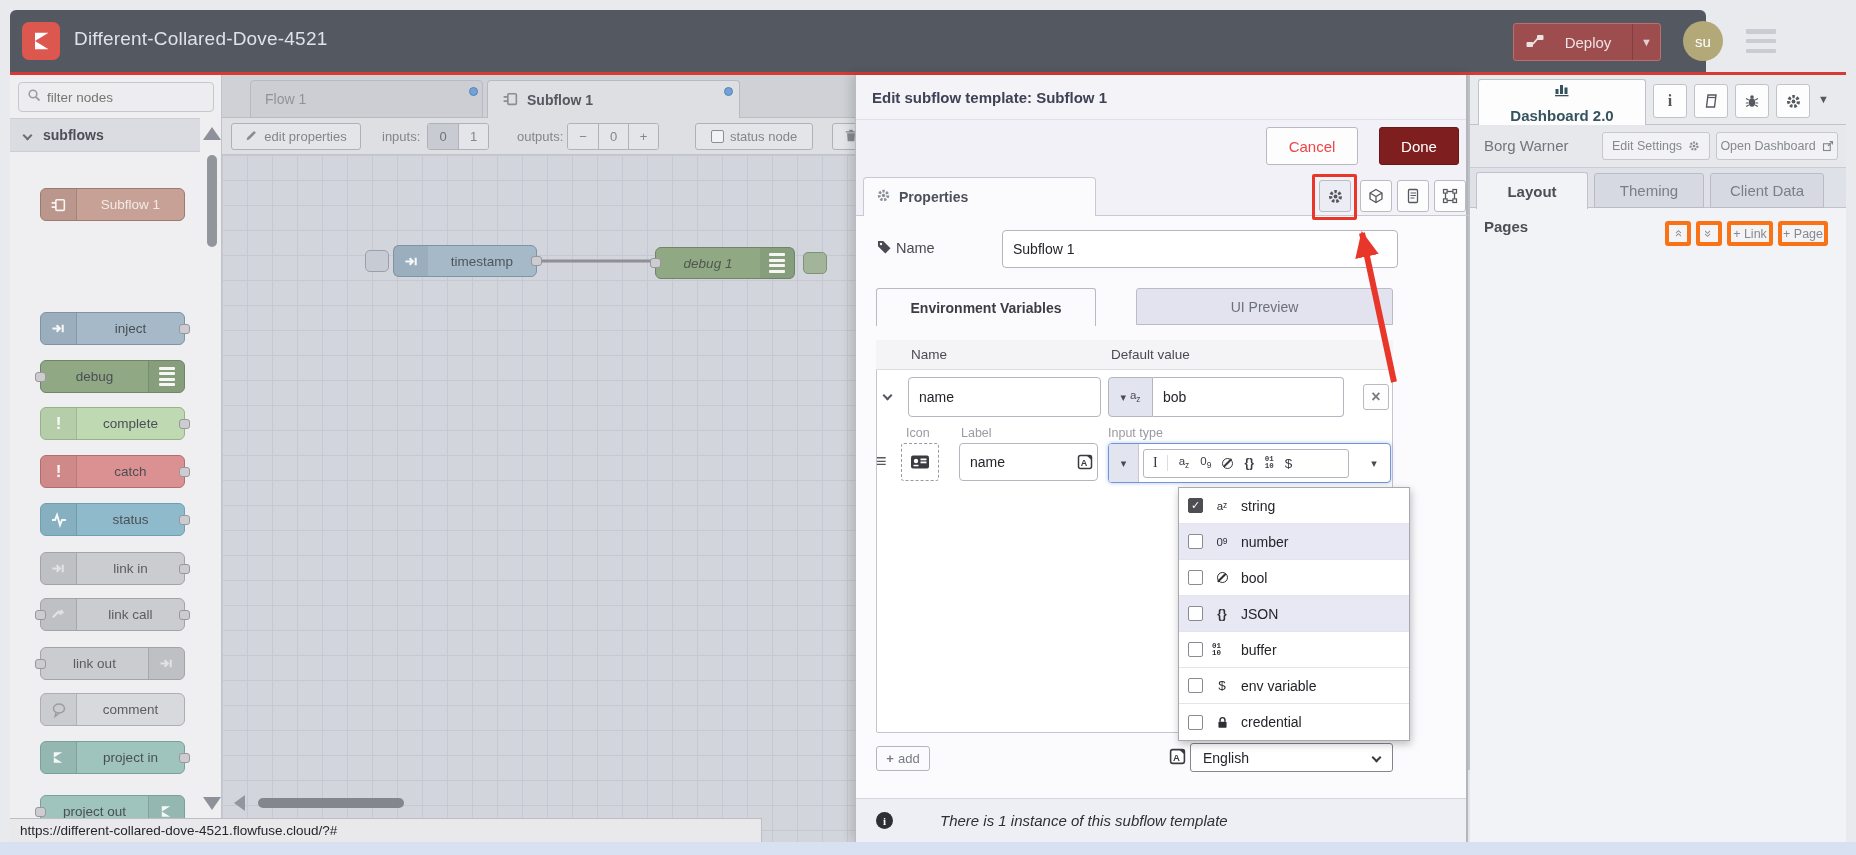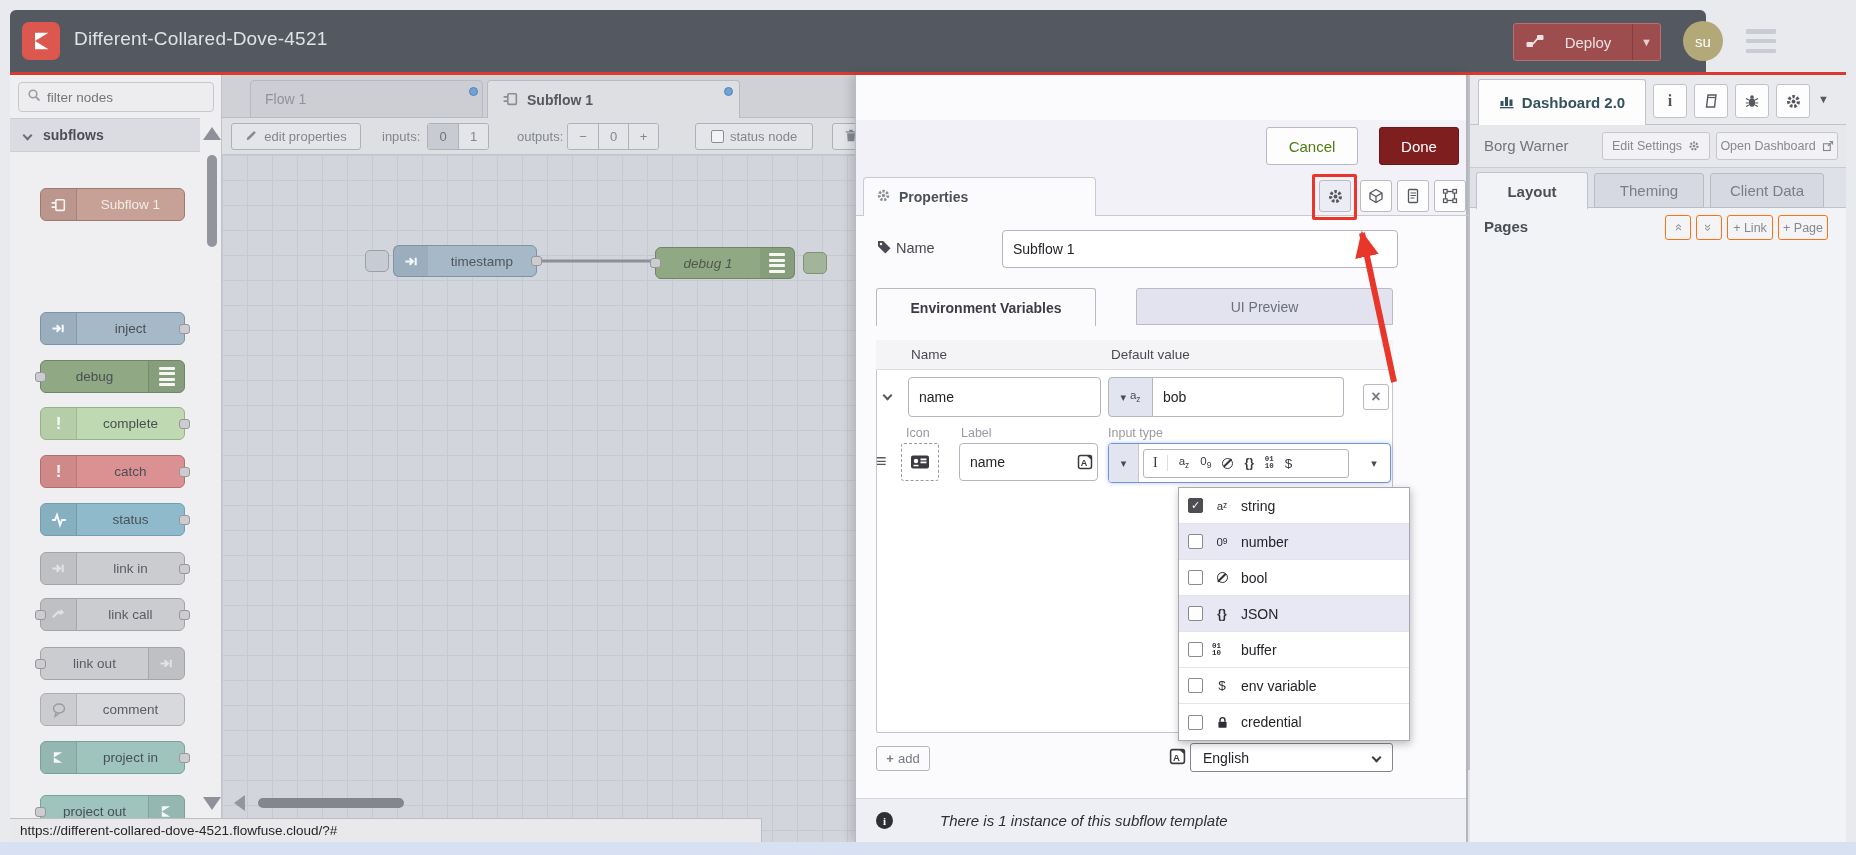--- a/index.html
+++ b/index.html
@@ -64,21 +64,21 @@
   .cnode { position:absolute; height:32px; border-radius:6px; display:flex; align-items:center; font-size:13.5px; color:#4F565C; }
   .cnode .nicon { width:34px; align-self:stretch; background:rgba(0,0,0,.06); display:flex; align-items:center; justify-content:center; }
   .nbutton { position:absolute; width:24px; height:22px; border-radius:5px; background:#C6CBD4; border:1px solid #9AA0AA; }
   .dbgbars { display:flex; flex-direction:column; gap:2.5px; }
   .dbgbars span { width:16px; height:3px; background:rgba(255,255,255,.92); border-radius:1px; }
   .hthumb { position:absolute; background:#83868D; border-radius:5px; }
   
   .dialog { position:absolute; left:845px; top:0; width:613px; height:767px; background:#FBFBFD; border-left:1px solid #B9B9C0; border-right:2px solid #B5B6BD; box-shadow:-4px 0 10px rgba(0,0,0,.15); }
   .dtitle { position:absolute; left:0; top:0; width:100%; height:45px; background:#F3F3F8; border-bottom:1px solid #E0E0E8; font-size:15px; font-weight:bold; color:#3E4254; display:flex; align-items:center; padding-left:16px; }
   .dbtnrow { position:absolute; left:0; top:45px; width:100%; height:96px; background:#F1F1F7; border-bottom:1px solid #C9C9D2; }
-  .btn-cancel { position:absolute; left:410px; top:52px; width:92px; height:38px; background:#FDFDFE; border:1px solid #B9B9C2; border-radius:3px; font-size:15px; color:#4d7c0f; display:flex; align-items:center; justify-content:center; }
+  .btn-cancel { position:absolute; left:410px; top:52px; width:92px; height:38px; background:#FDFDFE; border:1px solid #B9B9C2; border-radius:3px; font-size:15px; color:#ef4444; display:flex; align-items:center; justify-content:center; }
   .btn-done { position:absolute; left:523px; top:52px; width:80px; height:38px; background:#7E1E1E; border:1px solid #6A1717; border-radius:3px; font-size:15px; color:#FFFFFF; display:flex; align-items:center; justify-content:center; }
   .propstab { position:absolute; left:7px; top:102px; width:233px; height:39px; background:#FBFBFD; border:1px solid #C9C9D2; border-bottom:none; border-radius:4px 4px 0 0; display:flex; align-items:center; gap:8px; padding-left:12px; font-size:14px; font-weight:bold; color:#4C5058; z-index:2; }
   .traybtn { position:absolute; top:105px; width:32px; height:32px; background:#FDFDFE; border:1px solid #BBBBC4; border-radius:3px; display:flex; align-items:center; justify-content:center; }
   .traybtn.hl { background:#ECECF4; }
   .namerow-label { position:absolute; left:40px; top:165px; font-size:14.5px; color:#4A4A52; }
   .dinput { background:#FFFFFF; border:1px solid #B5B5BF; border-radius:4px; font-size:14px; color:#24242A; padding-left:10px; outline:none; font-family:"Liberation Sans",sans-serif; position:absolute; }
   .envtab { position:absolute; top:213px; height:38px; display:flex; align-items:center; justify-content:center; font-size:14px; border-radius:3px 3px 0 0; }
   .envtab.active { left:20px; width:220px; background:#FBFBFD; border:1px solid #B9B9C2; border-bottom:none; font-weight:bold; color:#3C3C44; }
   .envtab.inactive { left:280px; width:257px; height:37px; background:#E2E3EF; border:1px solid #BBBBC6; color:#6C6F7C; }
   .envtable { position:absolute; left:20px; top:265px; width:517px; height:393px; background:#FFFFFF; border:1px solid #C5C5CE; border-radius:2px; }
@@ -108,31 +108,31 @@
   .micon { width:20px; display:flex; justify-content:center; color:#2E2E34; }
   .addbtn { position:absolute; left:20px; top:671px; width:54px; height:25px; background:#FBFBFD; border:1px solid #B5B5BF; border-radius:3px; display:flex; align-items:center; justify-content:center; gap:4px; font-size:13px; color:#777B84; }
   .langsel { position:absolute; left:334px; top:668px; width:203px; height:29px; background:#FFFFFF; border:1px solid #85858D; border-radius:3px; display:flex; align-items:center; padding-left:12px; font-size:14px; color:#24242A; }
   .langsel .chev { position:absolute; right:12px; top:10px; border-color:#3A3A40; }
   .dfooter { position:absolute; left:0; top:723px; width:100%; height:44px; background:#EEEFF5; border-top:1px solid #D5D5DF; display:flex; align-items:center; gap:10px; padding-left:20px; }
   .infoc { width:17px; height:17px; border-radius:50%; background:#2E2E34; color:#FFFFFF; font-size:11px; font-weight:bold; font-family:"Liberation Serif",serif; display:flex; align-items:center; justify-content:center; }
   .dfooter span.ftext { font-size:15px; font-style:italic; color:#2F2F35;margin-left:37px; }
   
   .sidebar { position:absolute; left:1460px; top:0; width:376px; height:767px; background:#F2F3F6; }
   .sb-top { position:absolute; left:0; top:0; width:376px; height:50px; background:#E9EAED; border-bottom:1px solid #C2C2C8; }
-  .dashtab { position:absolute; left:8px; top:4px; width:168px; height:46px; background:#FDFDFE; border:1px solid #C2C2C8; border-bottom:none; border-radius:3px 3px 0 0; display:flex; align-items:center; justify-content:center; gap:7px; font-size:15px; font-weight:bold; color:#34535C; z-index:2; }
+  .dashtab { position:absolute; left:8px; top:4px; width:168px; height:46px; background:#FDFDFE; border:1px solid #C2C2C8; border-bottom:none; border-radius:3px 3px 0 0; display:flex; align-items:center; justify-content:center; gap:7px; font-size:15px; font-weight:bold; color:#34535C; z-index:2;flex-direction:column; }
   .sibtn { position:absolute; top:9px; width:34px; height:34px; background:#FDFDFE; border:1px solid #C2C2C8; border-radius:3px; display:flex; align-items:center; justify-content:center; color:#55585E; }
   .sb-borg { position:absolute; left:0; top:50px; width:376px; height:43px; background:#E7E8EB; border-bottom:1px solid #CBCBD1; }
   .borgname { position:absolute; left:14px; top:62px; font-size:15px; color:#71757D; }
   .sb-btn { position:absolute; top:57px; height:28px; background:#F2F2F4; border:1px solid #C6C6CC; border-radius:3px; display:flex; align-items:center; justify-content:center; gap:6px; font-size:12.5px; color:#85898F; }
   .sb-tabs { position:absolute; left:0; top:93px; width:376px; height:40px; background:#DFE1E8; border-bottom:1px solid #C2C2C8; }
   .sbtab { position:absolute; display:flex; align-items:center; justify-content:center; font-size:15px; border-radius:3px 3px 0 0; }
   .sbtab.active { left:6px; top:97px; width:112px; height:37px; background:#F2F3F6; border:1px solid #C2C2C8; border-bottom:none; font-weight:bold; color:#4A4E55; z-index:2; }
   .sbtab.inactive { top:98px; height:35px; background:#D6D8E2; border:1px solid #BBBBC6; color:#7A7E88; }
   .pages-label { position:absolute; left:14px; top:143px; font-size:15px; font-weight:bold; color:#4A4E55; }
-  .pg-btn { position:absolute; top:140px; height:25px; background:#F4F4F6; border:1px solid #f97316; border-radius:3px; display:flex; align-items:center; justify-content:center; font-size:12.5px; color:#85898F; }
+  .pg-btn { position:absolute; top:146px; height:25px; background:#F4F4F6; border:4px solid #f97316; border-radius:3px; display:flex; align-items:center; justify-content:center; font-size:12.5px; color:#85898F; }
   .helptext { position:absolute; left:14px; top:173px; width:345px; font-size:13.5px; font-style:italic; color:#9B9FA6; line-height:1.5; }
   .rot90 { display:inline-block; transform:rotate(90deg); font-size:13px; }
   .rotm90 { display:inline-block; transform:rotate(-90deg); font-size:13px; }
   
   .statusbar { position:absolute; left:10px; top:818px; width:752px; height:24px; background:#E9E9EB; border-top:1px solid #BDBDC2; border-right:1px solid #BDBDC2; display:flex; align-items:center; padding-left:10px; font-size:13.5px; color:#26262B; z-index:80; }
   .bottomstrip { position:absolute; left:0; top:842px; width:1856px; height:13px; background:#D8E1F1; z-index:5; }
   .annot-box { position:absolute; left:1312px; top:174px; width:45px; height:46px; border:3px solid #E8362A; border-radius:2px; z-index:90; pointer-events:none; }
   .annot-svg { position:absolute; left:0; top:0; width:1856px; height:855px; z-index:90; pointer-events:none; }
   .caret { font-size:11px; }
 </style>
@@ -366,20 +366,21 @@
         <span class="nlabel" style="flex:1;text-align:center;font-style:italic;color:#50584E">debug 1</span>
         <span class="port pl" style="top:10px"></span>
       </div>
       <div class="nbutton" style="left:581px;top:97px;background:#A2B59A;border-color:#7E9374"></div>
       <span class="tri-left" style="left:12px;top:640px"></span>
       <div class="hthumb" style="left:36px;top:643px;width:146px;height:10px"></div>
     </div>
   </div>
 
   <div class="dialog">
+    <div class="dtitle">Edit subflow template: Subflow 1</div>
     <div class="dbtnrow"></div>
     <div class="btn-cancel">Cancel</div>
     <div class="btn-done">Done</div>
     <div class="abs" style="left:0;top:140px;width:613px;height:1px;background:#C9C9D2"></div>
     <div class="propstab">
       <span><svg width="15" height="15" viewBox="0 0 16 16">
             <circle cx="8" cy="8" r="4.6" fill="none" stroke="#8A8E96" stroke-width="3" stroke-dasharray="2.4 1.6"></circle>
             <circle cx="8" cy="8" r="1.8" fill="#8A8E96"></circle>
           </svg></span>
       <span>Properties</span>

